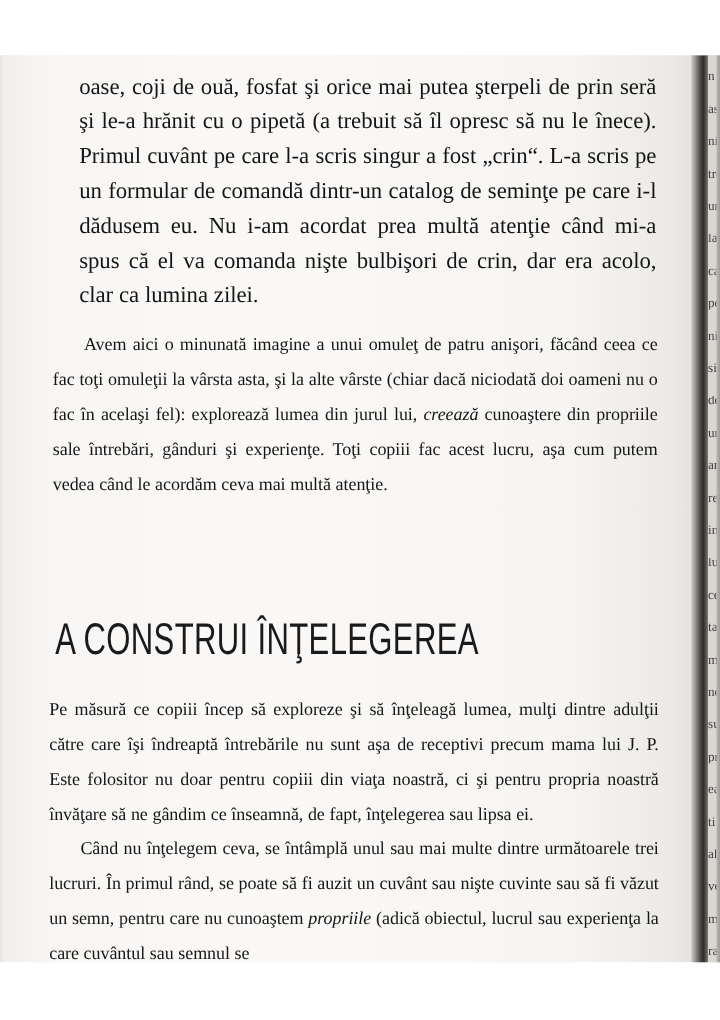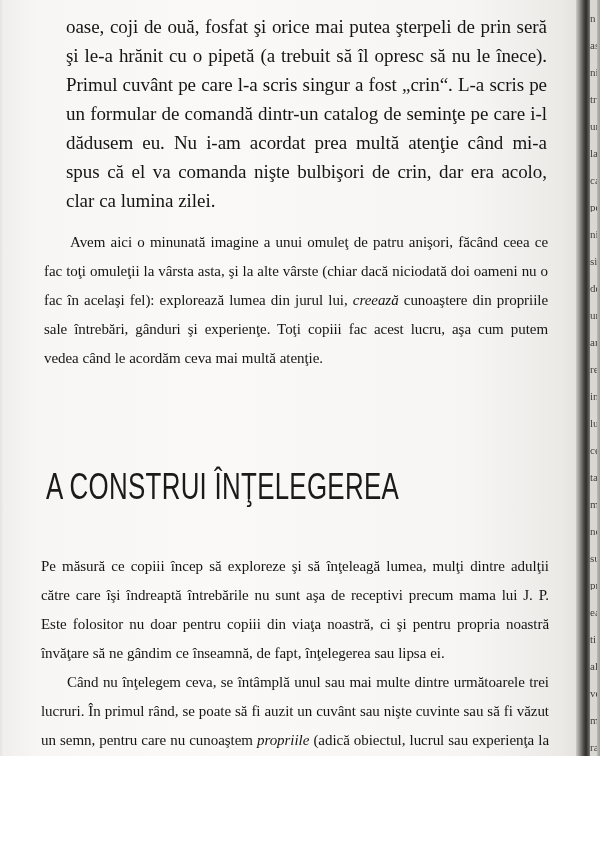--- a/index.html
+++ b/index.html
@@ -8,20 +8,21 @@
     background: #ffffff;
   }
   #page {
     position: relative;
     width: 600px;
     height: 756px;
     overflow: hidden;
     background: #f7f6f4;
     font-family: "Liberation Serif", "DejaVu Serif", serif;
     color: #151515;
+    margin-top: 46px;
     -webkit-font-smoothing: antialiased;
   }
 
   
   #paper-tone {
     position: absolute;
     inset: 0;
     background:
       linear-gradient(to right,
         #efeeec 0px,
@@ -79,21 +80,21 @@
     letter-spacing: 0.4px;
     color: #1a1a1a;
     white-space: nowrap;
     transform: scaleX(0.70);
     transform-origin: left top;
   }
 
   
   #block-three {
     left: 41px;
-    top: 552px;
+    top: 532px;
     width: 508px;
   }
   #block-three .para.continued { text-indent: 0; }
   #block-three .para.indented { text-indent: 26px; }
 
   
   #gutter {
     position: absolute;
     top: 0;
     left: 576px;

